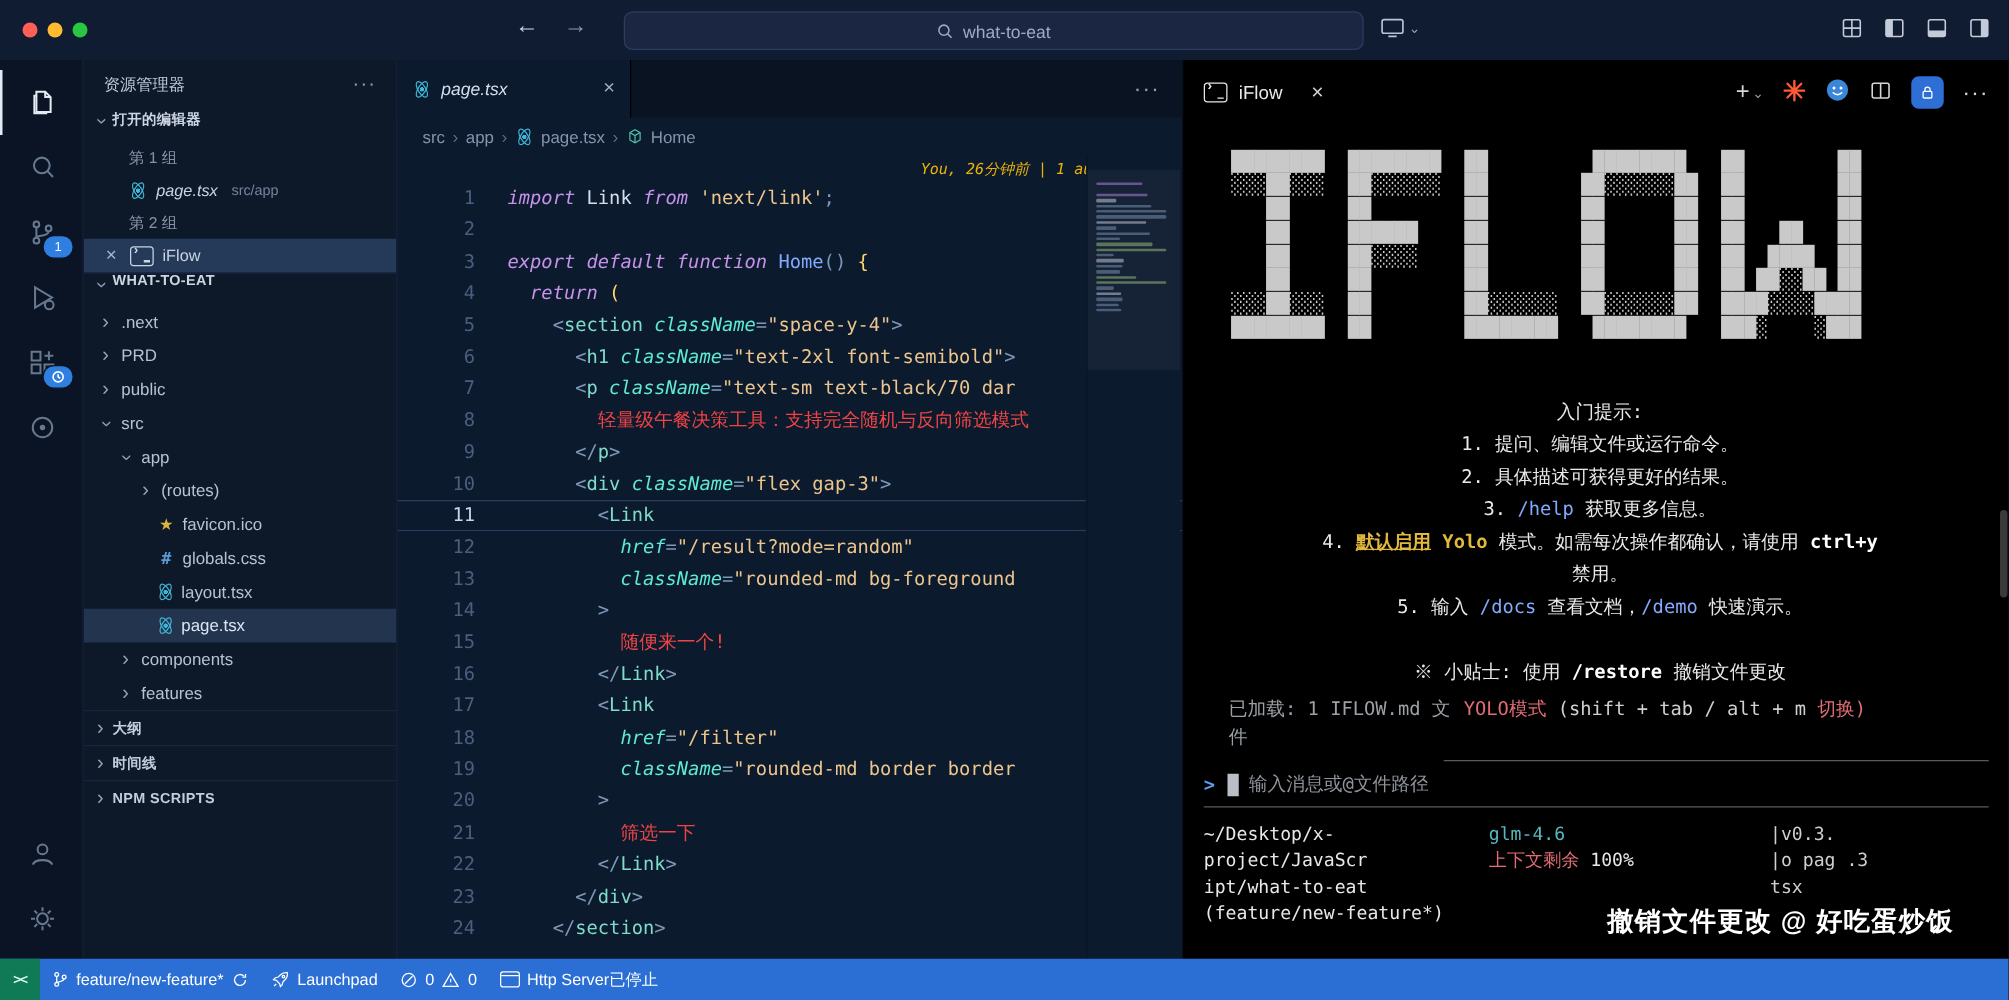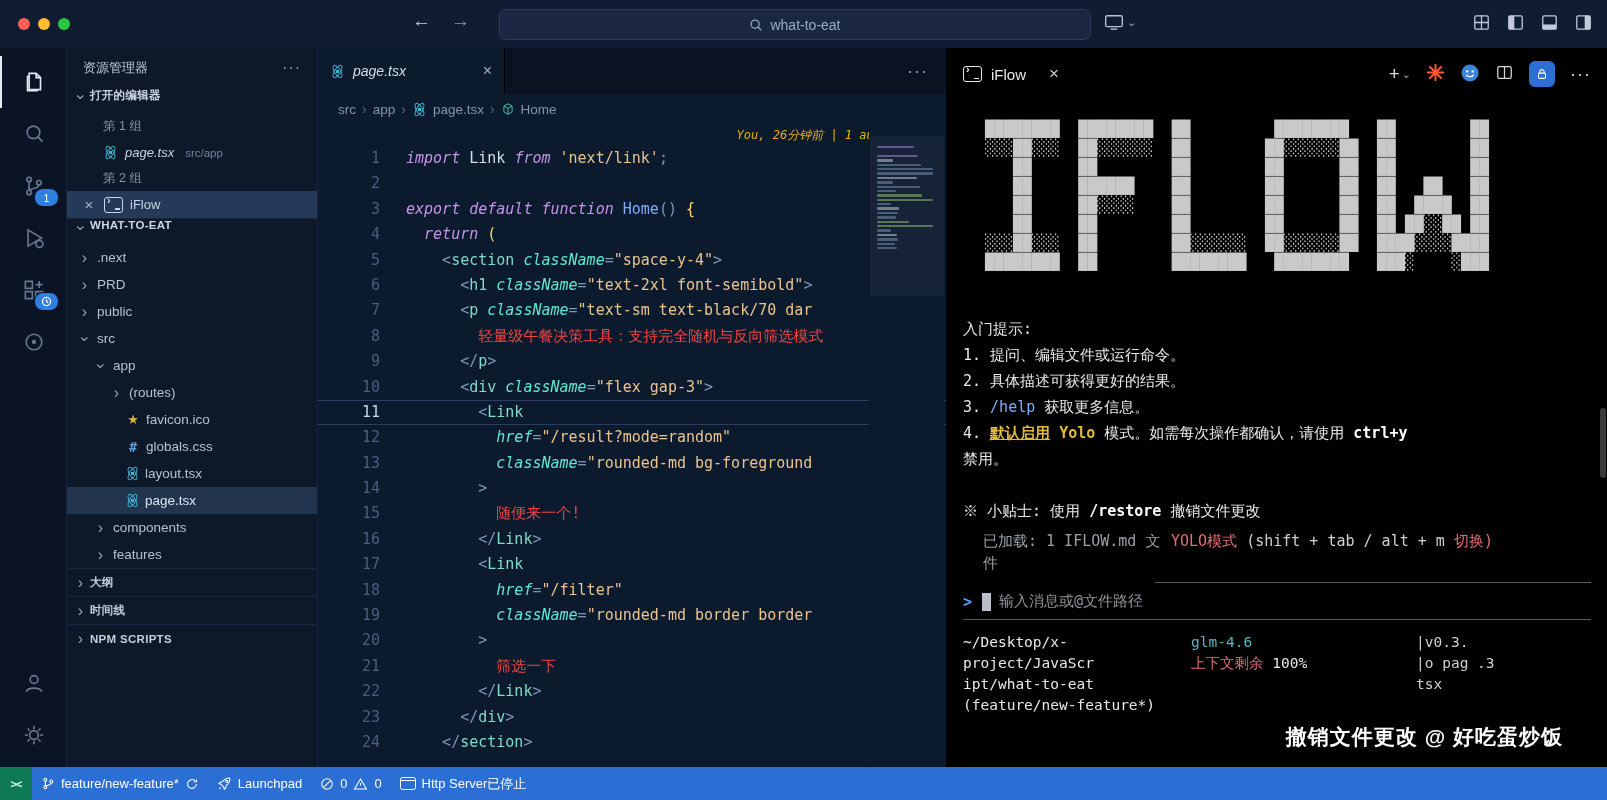--- a/index.html
+++ b/index.html
@@ -89,21 +89,21 @@
   
   .panel{width:660px;background:#000;position:relative;display:flex;flex-direction:column;color:#e9e9e9;}
   .panel-header{height:52px;display:flex;align-items:center;padding:0 16px;gap:9px;color:#e8e8e8;font-size:15px;}
   .ph-close{color:#cfcfcf;font-size:17px;margin-left:14px;}
   .ph-icons{margin-left:auto;display:flex;align-items:center;gap:15px;color:#d6d6d6;}
   .ph-plus{font-size:19px;display:flex;align-items:center;gap:2px;}
   .lock-chip{width:26px;height:26px;background:#2e6fd6;border-radius:6px;display:flex;align-items:center;justify-content:center;}
   .ph-ellipsis{font-size:18px;letter-spacing:1px;}
   .panel-body{flex:1;padding:0 10px 0 16px;font-family:"DejaVu Sans Mono",monospace;overflow:hidden;}
   .ascii-art{margin:20px 0 0 22px;font-size:15.5px;line-height:19px;color:#c9c9c9;font-family:"DejaVu Sans Mono",monospace;}
-  .tips{margin-top:44px;font-size:15px;line-height:26px;color:#e9e9e9;}
+  .tips{margin-top:44px;font-size:15px;line-height:26px;color:#e9e9e9;text-align:center;}
   .tip-line{min-height:26px;}
   .tk-cmd{color:#82aaff}
   .tk-hlu{color:#e2b93d;font-weight:bold;text-decoration:underline;}
   .tk-hl{color:#e2b93d;font-weight:bold;}
   .tk-key{color:#ffffff;font-weight:bold;}
   .tk-red{color:#e06c75}
   .tk-dim2{color:#d0d0d0}
   .tk-cyan{color:#56b6c2}
   .loaded-row{display:flex;margin-top:6px;font-size:15px;line-height:22px;margin-left:20px;}
   .loaded-left{flex:0 0 188px;color:#9aa0a6;}
@@ -458,20 +458,21 @@
    ██     ██        ██        ██      ██  ██ ██░░██ ██
 ░░░██░░░  ██        ██░░░░░░  ██░░░░░░██  ████░░░░████
 ████████  ██        ████████   ████████   ███░    ░███</pre>
         <div class="tips">
             <div class="tip-line"><span>入门提示:</span></div>
             <div class="tip-line"><span>1. 提问、编辑文件或运行命令。</span></div>
             <div class="tip-line"><span>2. 具体描述可获得更好的结果。</span></div>
             <div class="tip-line"><span>3. </span><span class="tk-cmd">/help</span><span> 获取更多信息。</span></div>
             <div class="tip-line"><span>4. </span><span class="tk-hlu">默认启用</span><span> </span><span class="tk-hl">Yolo</span><span> 模式。如需每次操作都确认，请使用 </span><span class="tk-key">ctrl+y</span></div>
             <div class="tip-line"><span>禁用。</span></div>
+            <div class="tip-line"><span>5. 输入 </span><span class="tk-cmd">/docs</span><span> 查看文档，</span><span class="tk-cmd">/demo</span><span> 快速演示。</span></div>
             <div class="tip-line"><span></span></div>
             <div class="tip-line"><span>※ 小贴士: 使用 </span><span class="tk-key">/restore</span><span> 撤销文件更改</span></div>
           </div>
         <div class="loaded-row">
           <div class="loaded-left">已加载: 1 IFLOW.md 文件</div>
           <div class="loaded-right"><span class="tk-red">YOLO模式</span><span class="tk-dim2"> (shift + tab / alt + m </span><span class="tk-red">切换)</span></div>
         </div>
         <hr class="panel-hr partial">
         <div class="input-row">
           <span class="prompt">&gt;</span>

